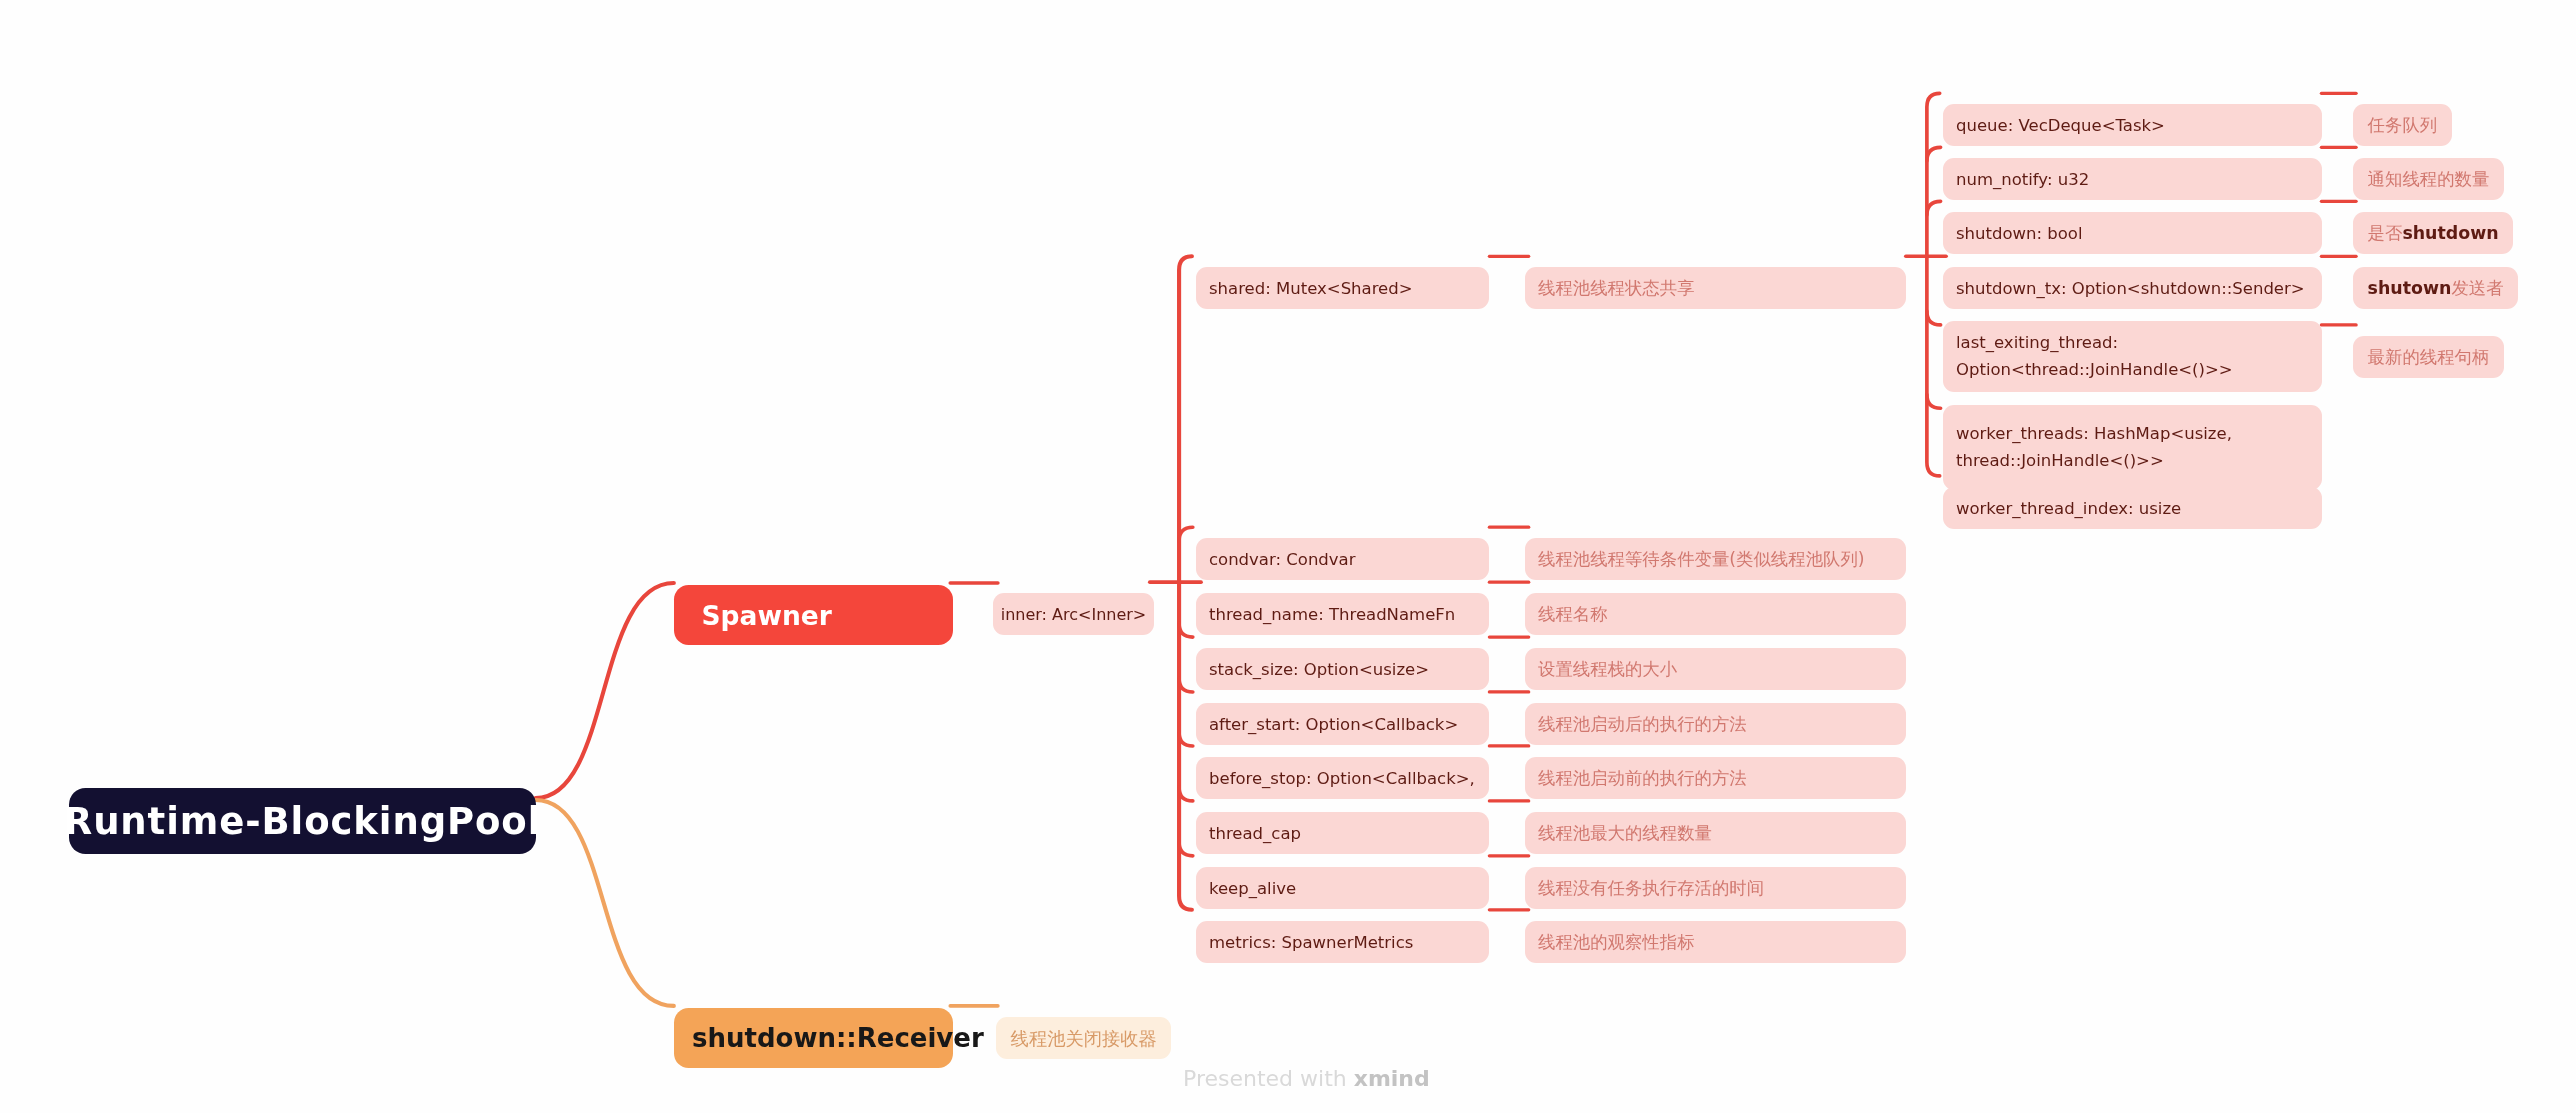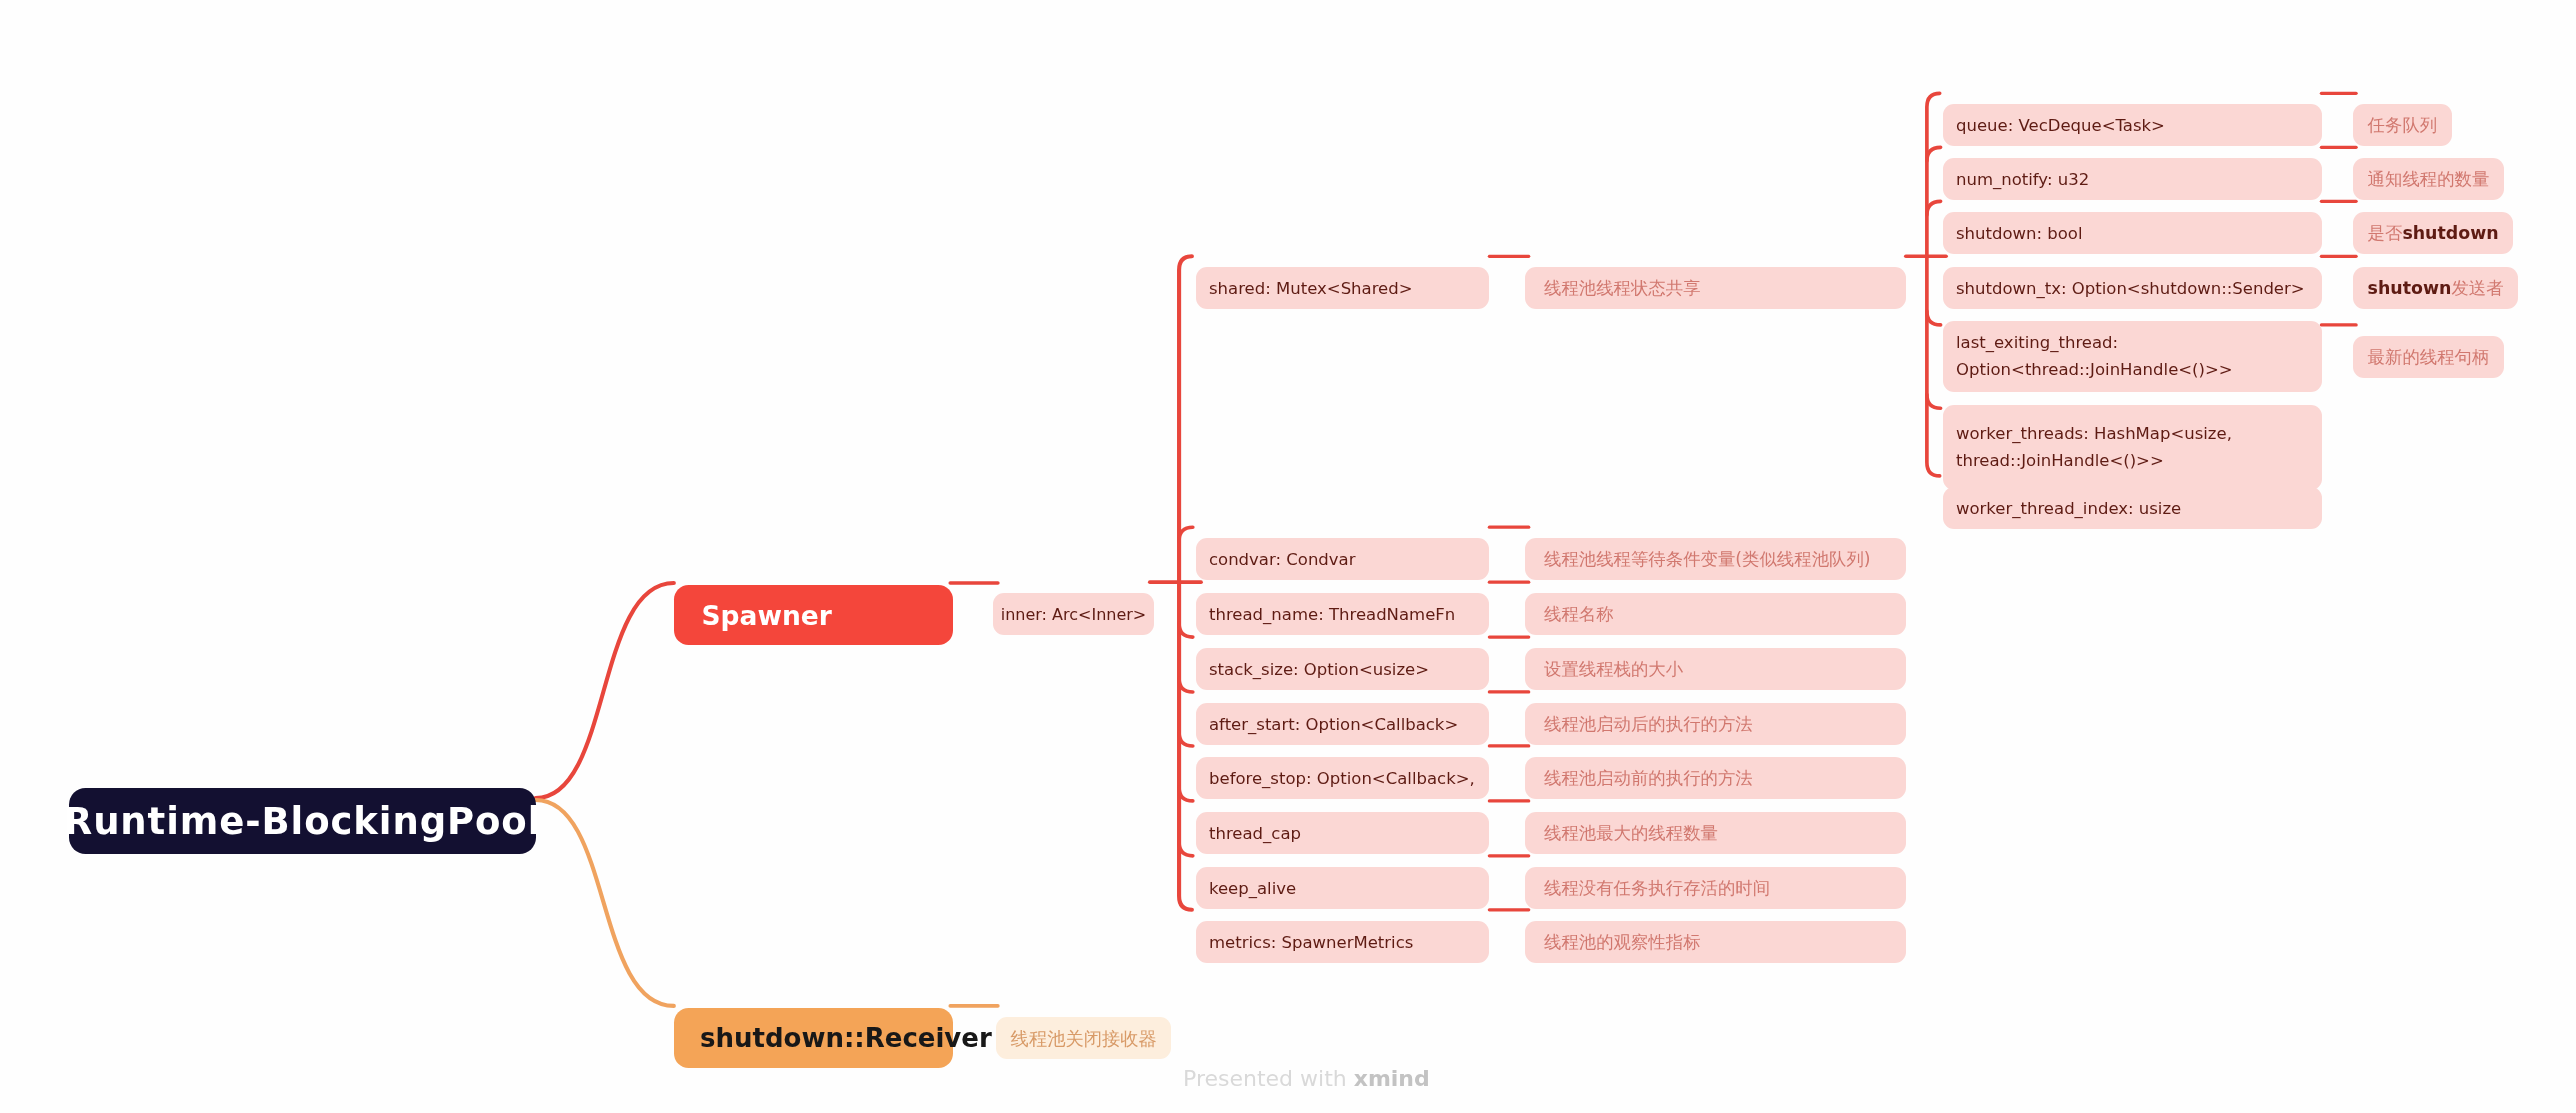--- a/index.html
+++ b/index.html
@@ -18,31 +18,31 @@
     background:#131031;color:#ffffff;border-radius:16.5px;
     font-size:37px;font-weight:bold;justify-content:center;
     letter-spacing:0.9px;
   }
   .l2-red{
     background:#f4463b;color:#ffffff;border-radius:14.6px;
     font-size:26.5px;font-weight:bold;padding-left:27.5px;
   }
   .l2-orange{
     background:#f4a457;color:#181818;border-radius:14.6px;
-    font-size:26px;font-weight:bold;padding-left:26px;
+    font-size:26px;font-weight:bold;padding-left:18px;
   }
   .pink-box{
     background:#fbd7d4;color:#5e1b13;border-radius:11px;
     font-size:16.5px;padding-left:13px;
   }
   .pink-box.centered{justify-content:center;padding-left:0;}
   .pink-box.two-line{flex-direction:column;align-items:flex-start;justify-content:center;line-height:26.5px;}
   .note-box{
     background:#fbd7d4;color:#d1786f;border-radius:11px;
-    font-size:17.4px;padding-left:19px;
+    font-size:17.4px;padding-left:13px;
   }
   .note-box .en{color:#5e1b13;font-weight:bold;}
   .note-box .cjk{color:#d1786f;}
   .fit{padding-right:14.6px;padding-left:14.6px;}
   .cream-box{
     background:#fdeedd;color:#d89a67;border-radius:11px;
     font-size:18.3px;padding:0 14.6px;
   }
   .footer{
     position:absolute;color:#d9d9d9;font-size:22px;white-space:nowrap;

